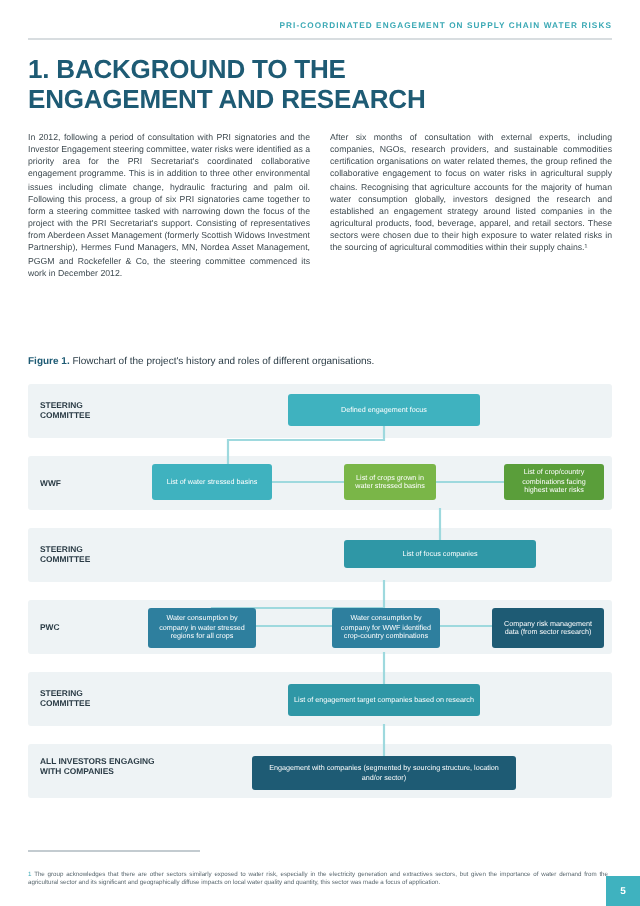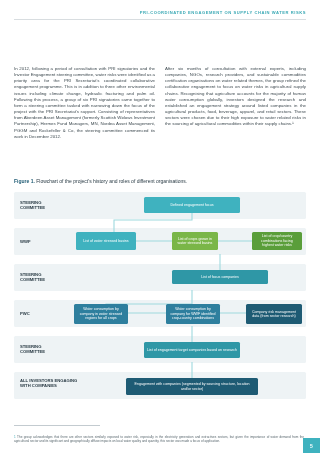--- a/index.html
+++ b/index.html
@@ -157,20 +157,21 @@
     justify-content: center;
   }
 </style>
 </head>
 <body>
 
 <div class="page">
 
   <div class="running-head">PRI-COORDINATED ENGAGEMENT ON SUPPLY CHAIN WATER RISKS</div>
   <div class="head-rule"></div>
+  <div class="title">1. BACKGROUND TO THE ENGAGEMENT AND RESEARCH</div>
 
   <div class="cols">
     <div class="col">
       <p>In 2012, following a period of consultation with PRI signatories and the Investor Engagement steering committee, water risks were identified as a priority area for the PRI Secretariat's coordinated collaborative engagement programme. This is in addition to three other environmental issues including climate change, hydraulic fracturing and palm oil. Following this process, a group of six PRI signatories came together to form a steering committee tasked with narrowing down the focus of the project with the PRI Secretariat's support. Consisting of representatives from Aberdeen Asset Management (formerly Scottish Widows Investment Partnership), Hermes Fund Managers, MN, Nordea Asset Management, PGGM and Rockefeller &amp; Co, the steering committee commenced its work in December 2012.</p>
     </div>
     <div class="col">
       <p>After six months of consultation with external experts, including companies, NGOs, research providers, and sustainable commodities certification organisations on water related themes, the group refined the collaborative engagement to focus on water risks in agricultural supply chains. Recognising that agriculture accounts for the majority of human water consumption globally, investors designed the research and established an engagement strategy around listed companies in the agricultural products, food, beverage, apparel, and retail sectors. These sectors were chosen due to their high exposure to water related risks in the sourcing of agricultural commodities within their supply chains.¹</p>
     </div>
   </div>
 

